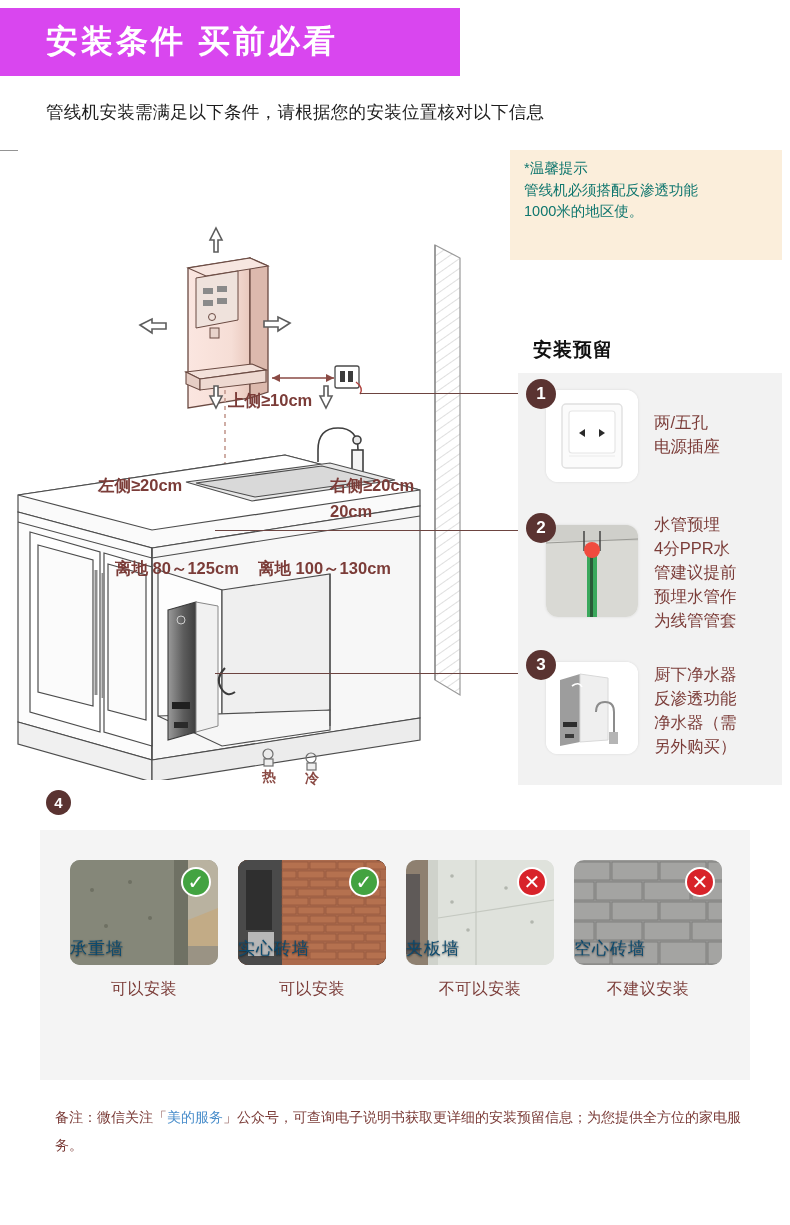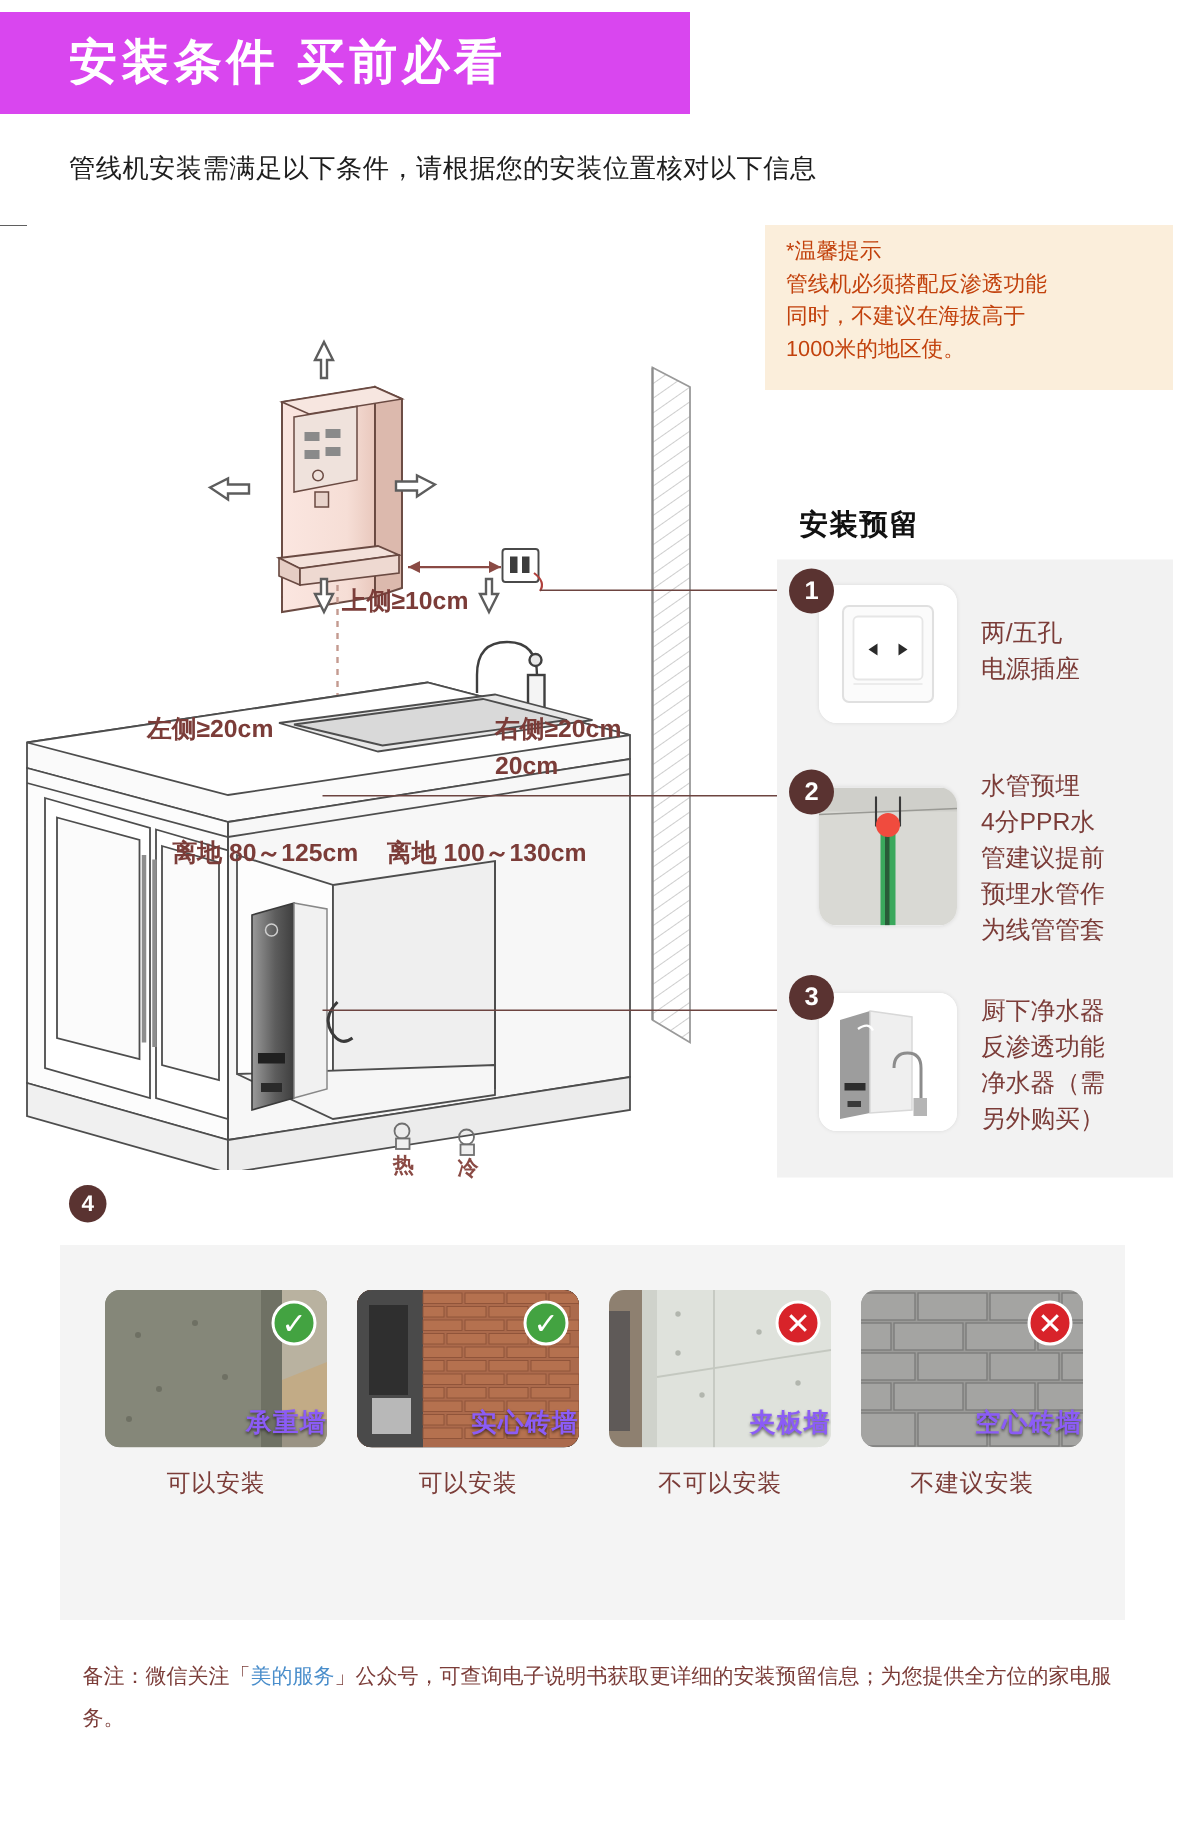--- a/index.html
+++ b/index.html
@@ -34,21 +34,21 @@
   }
 
   
   .tip-box {
     position: absolute; left: 510px; top: 150px;
     width: 272px; height: 110px;
     background: #fbeedb;
     padding: 8px 10px 0 14px;
   }
   .tip-box p {
-    color: #c2410c; font-size: 14.5px; line-height: 21.5px;
+    color: #0f766e; font-size: 14.5px; line-height: 21.5px;
     white-space: nowrap;
   }
 
   
   .diagram {
     position: absolute; left: 0; top: 150px;
     width: 510px; height: 630px;
   }
   .diagram svg { display: block; }
 
@@ -145,22 +145,22 @@
     width: 148px;
   }
   .wall-pic {
     width: 148px; height: 105px;
     border-radius: 10px;
     position: relative;
     overflow: hidden;
   }
   .wall-name {
     position: absolute; left: 0; right: 0; bottom: 5px;
-    text-align: right;
-    color: #8b5cf6; font-size: 17px; font-weight: bold;
+    text-align: left;
+    color: #0c4a6e; font-size: 17px; font-weight: normal;
     text-shadow: 0 1px 2px rgba(0,0,0,.55);
     letter-spacing: 1px;
   }
   .mark {
     position: absolute; right: 7px; top: 7px;
     width: 30px; height: 30px; border-radius: 50%;
     display: flex; align-items: center; justify-content: center;
     font-size: 20px; font-weight: bold; color: #fff;
     border: 2px solid #fff;
   }
@@ -183,21 +183,20 @@
 <body>
 
 <div class="header-bar">
   <div class="header-title">安装条件 买前必看</div>
 </div>
 <div class="subtitle">管线机安装需满足以下条件，请根据您的安装位置核对以下信息</div>
 
 <div class="tip-box">
   <p>*温馨提示</p>
   <p>管线机必须搭配反渗透功能</p>
-  <p>同时，不建议在海拔高于</p>
   <p>1000米的地区使。</p>
 </div>
 
 <div class="diagram">
   <svg width="510" height="630" viewBox="0 0 510 630">
     <defs>
       <linearGradient id="machBody" x1="0" y1="0" x2="1" y2="0">
         <stop offset="0%" stop-color="#fbe6e0"></stop>
         <stop offset="70%" stop-color="#f6ded6"></stop>
         <stop offset="100%" stop-color="#e9c8bd"></stop>

